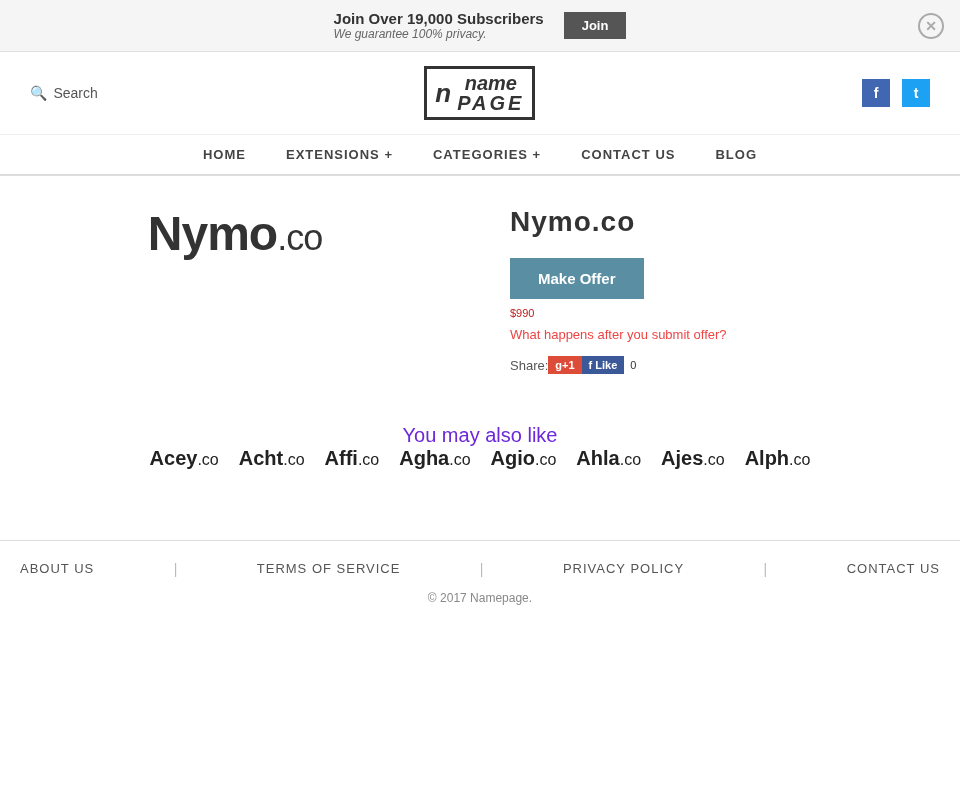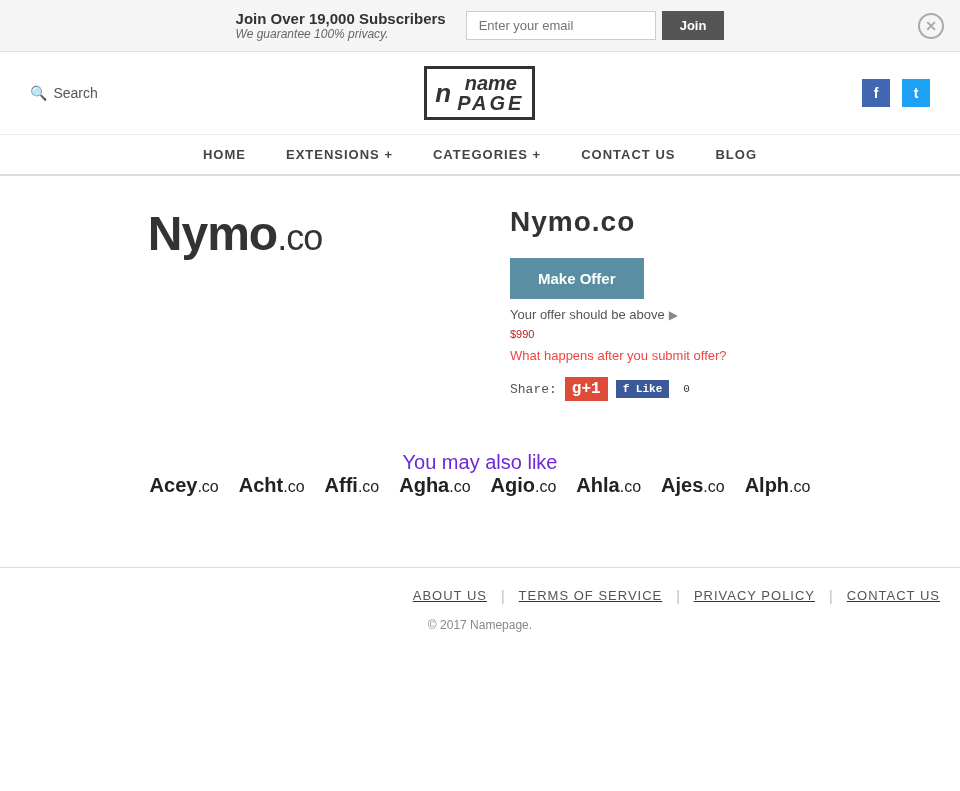--- a/index.html
+++ b/index.html
@@ -168,25 +168,25 @@
       gap: 4px;
     }
     .offer-arrow { color: #888; font-size: 12px; }
     .offer-amount { font-size: 11px; color: #b91c1c; font-weight: 400; margin-bottom: 8px; }
     .what-happens {
       font-size: 13px;
       color: #e44;
       cursor: pointer;
       margin-bottom: 14px;
     }
-    .share-area { display: flex; align-items: center; gap: 8px; font-size: 13px; color: #555; font-family: Liberation Mono, monospace; }
+    .share-area { display: flex; align-items: center; font-size: 13px; color: #555; }
     .g-plus {
       background: #dd4b39;
       color: white;
-      font-size: 16px;
+      font-size: 11px;
       font-weight: bold;
       padding: 3px 7px;
       cursor: pointer;
       display: inline-flex;
       align-items: flex-end;
       gap: 2px;
     }
     .fb-like {
       background: #3b5998;
       color: white;
@@ -223,24 +223,23 @@
     .domain-suggestion .tld { font-size: 16px; font-weight: 400; }
 
     
     .site-footer {
       border-top: 1px solid #ddd;
       padding: 20px;
       text-align: center;
     }
     .footer-links {
       display: flex;
-      justify-content: flex-end;
+      justify-content: space-between;
       gap: 14px;
       margin-bottom: 14px;
-      text-decoration: underline;
     }
     .footer-link {
       font-size: 13px;
       color: #555;
       text-transform: uppercase;
       letter-spacing: 1px;
       cursor: pointer;
       text-decoration: none;
     }
     .footer-copy { font-size: 12px; color: #888; }
@@ -281,21 +280,20 @@
   </style>
 </head>
 <body>
 
 <div class="top-banner">
   <div class="top-banner-text">
     <div class="main-text">Join Over 19,000 Subscribers</div>
     <div class="sub-text">We guarantee 100% privacy.</div>
   </div>
   <div class="top-banner-form">
-    <input type="email" placeholder="Enter your email" style="">
     <button class="join-btn">Join</button>
   </div>
   <button class="close-banner">✕</button>
 </div>
 
 <div class="site-header">
   <div class="search-area">
     <span class="search-icon">🔍</span>
     <span>Search</span>
   </div>
@@ -328,24 +326,20 @@
   <div class="domain-display">
     <div class="domain-logo-area">
       <div class="domain-logo">
         <span>Nymo</span><span class="tld">.co</span>
       </div>
     </div>
 
     <div class="domain-info">
       <div class="domain-title">Nymo.co</div>
       <button class="make-offer-btn">Make Offer</button>
-      <div class="offer-info">
-        <span>Your offer should be above</span>
-        <span class="offer-arrow">▶</span>
-      </div>
       <div class="offer-amount">$990</div>
       <div class="what-happens">What happens after you submit offer?</div>
       <div class="share-area">
         <span>Share:</span>
         <span class="g-plus">
           <span>g+1</span>
         </span>
         <span class="fb-like">
           <span>f Like</span>
         </span>

